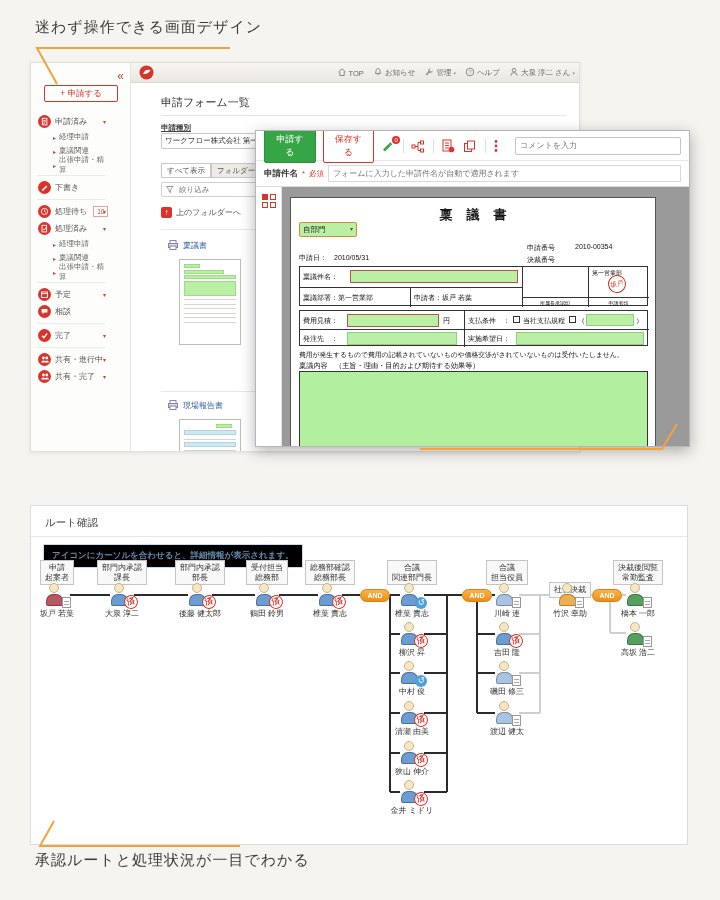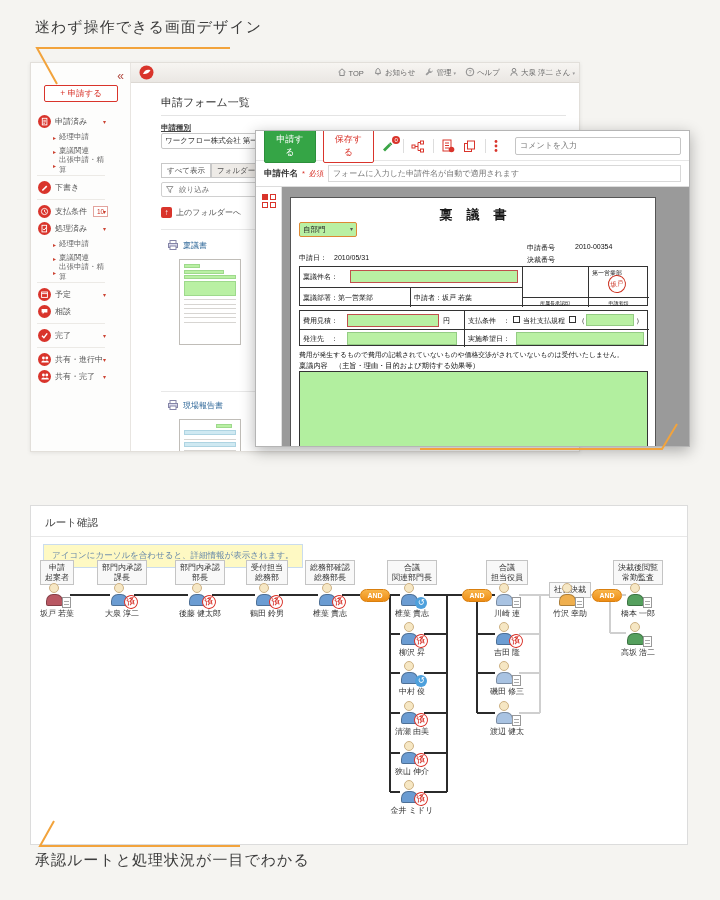--- a/index.html
+++ b/index.html
@@ -87,22 +87,22 @@
   .green{position:absolute;background:#b9f0a3;border:1px solid #94cc84;}
   .green.rb{border:1px solid #c0504d;}
   .cb{position:absolute;width:7px;height:7px;border:1px solid #333;background:#fff;}
   .stamp{position:absolute;width:18px;height:18px;border-radius:50%;border:1px solid #cc3322;color:#cc3322;
     font-size:6.5px;line-height:16px;text-align:center;transform:rotate(-8deg);background:rgba(255,255,255,.85);}
   .tiny{font-size:5px;}
   
   .panel{position:absolute;left:30px;top:505px;width:658px;height:340px;background:#fff;border:1px solid #dcdcdc;z-index:1;}
   .rp-title{position:absolute;left:14px;top:10px;font-size:10.5px;color:#444;}
   .rp-line{position:absolute;left:0;right:0;top:30px;border-top:1px solid #e8e8e8;}
-  .rp-info{position:absolute;left:12px;top:38px;background:#fef9c3;border:1px solid #cadcee;color:#6688aa;
-    font-size:8.5px;padding:5px 8px;}
+  .rp-info{position:absolute;left:12px;top:38px;background:#000000;border:1px solid #cadcee;color:#6688aa;
+    font-size:8.5px;padding:5px 8px;font-weight:bold;}
   .seg{position:absolute;z-index:2;}
   .seg.k{background:#2b2b2b;}
   .seg.g{background:#cfcfcf;}
   .role{position:absolute;transform:translateX(-50%);background:#f8f8f8;border:1px solid #c4c4c4;color:#333;
     font-size:8px;line-height:9.5px;padding:2px 4px;text-align:center;white-space:nowrap;z-index:3;}
   .mname{position:absolute;transform:translateX(-50%);font-size:8px;color:#333;white-space:nowrap;z-index:4;}
   .person{position:absolute;width:24px;height:24px;z-index:4;}
   .p-head{position:absolute;left:4px;top:0;width:10px;height:10px;border-radius:50%;background:#f6e7c4;border:1px solid #cdb183;}
   .p-body{position:absolute;left:1px;bottom:1px;width:17px;height:12px;border-radius:7px 7px 2px 2px;border:1px solid rgba(0,0,0,.28);}
   .st-originator .p-body{background:#b95863;}
@@ -171,21 +171,21 @@
             <span>下書き</span>
           </div>
           <div class="sb-div"></div>
           <div class="sb-item">
             <span class="sb-ic">
               <svg width="9" height="9">
                 <circle cx="4.5" cy="4.5" r="3.1" fill="none" stroke="#fff" stroke-width=".9"></circle>
                 <path d="M4.5 2.8 V4.5 L5.9 5.6" stroke="#fff" fill="none" stroke-width=".9"></path>
               </svg>
             </span>
-            <span>支払条件</span>
+            <span>処理待ち</span>
             <span class="sb-badge">10</span>
             <span class="sb-arrow">▾</span>
           </div>
           <div class="sb-item">
             <span class="sb-ic">
               <svg width="9" height="9">
                 <rect x="2" y="1.3" width="4.6" height="6.6" fill="none" stroke="#fff" stroke-width=".9"></rect>
                 <path d="M3 4.8 L4.2 6 L6.4 3.2" stroke="#fff" fill="none" stroke-width="1"></path>
               </svg>
             </span>

